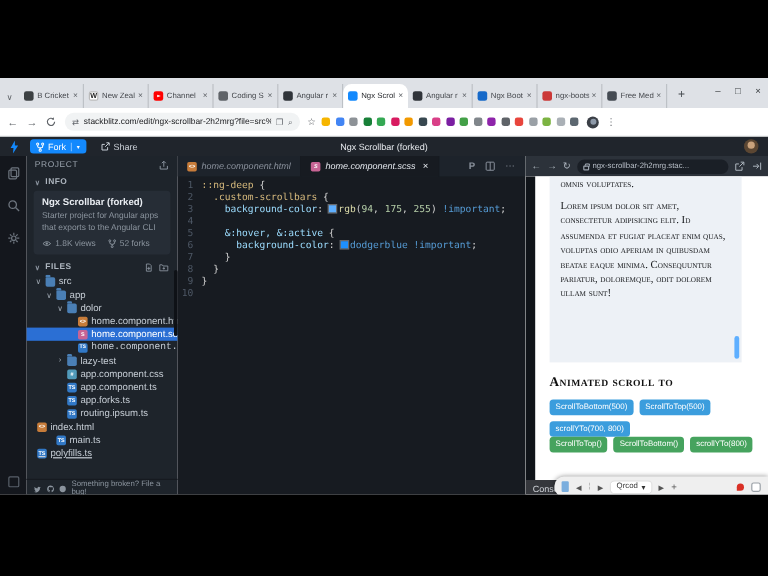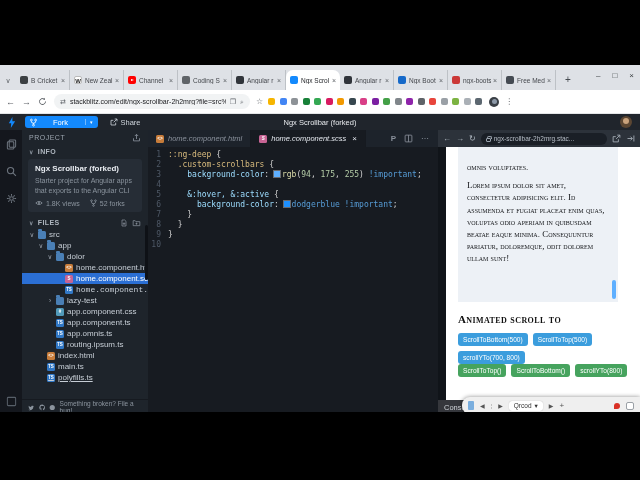--- a/index.html
+++ b/index.html
@@ -34,21 +34,21 @@
   .starbtn { font-size:8px; color:#5f6368; margin:0 5px 0 1px; }
   .exts { display:flex; align-items:center; gap:4.5px; }
   .extdot { width:7px; height:7px; border-radius:2px; }
   .profile { width:10px; height:10px; border-radius:50%; background:#3a3f46; margin-left:7px; position:relative; overflow:hidden; }
   .profile::after { content:""; position:absolute; left:2.5px; top:2px; width:5px; height:5px; border-radius:50%; background:#8d99a8; }
   .menu-dots { font-size:8px; color:#5f6368; margin-left:6px; }
 
   
   .sbheader { height:16px; background:#20252c; display:flex; align-items:center; padding:0 8px; position:relative; }
   .bolt { width:8px; height:11px; margin-right:9px; }
-  .forkbtn { display:flex; align-items:center; background:#1389fd; border-radius:3px; height:12px; padding:0 5px; color:#fff; font-size:7.5px; gap:16px; }
+  .forkbtn { display:flex; align-items:center; background:#1389fd; border-radius:3px; height:12px; padding:0 5px; color:#fff; font-size:7.5px; gap:3px; }
   .forkbtn .caret { font-size:5px; border-left:1px solid rgba(255,255,255,.4); padding-left:4px; margin-left:1px; }
   .sharebtn { display:flex; align-items:center; color:#cdd3da; font-size:7.5px; gap:3px; margin-left:12px; }
   .sbtitle { position:absolute; left:0; right:0; text-align:center; font-size:7.5px; color:#e7eaee; pointer-events:none; }
   .sbavatar { margin-left:auto; width:12px; height:12px; border-radius:50%; background:#5b4632; position:relative; overflow:hidden; z-index:2; }
   .sbavatar::after { content:""; position:absolute; left:3px; top:2px; width:6px; height:6px; border-radius:50%; background:#c9a27c; }
 
   
   .ide { display:flex; height:284px; }
   .activity { width:22px; background:#14171d; display:flex; flex-direction:column; align-items:center; padding-top:9px; gap:16px; position:relative; }
   .actico { width:11px; height:11px; opacity:.75; }
@@ -99,21 +99,21 @@
 
   
   .preview { width:202px; display:flex; flex-direction:column; position:relative; background:#fff; }
   .pheader { height:17px; background:#2c323a; display:flex; align-items:center; padding:0 5px; gap:5px; }
   .pnav { font-size:8px; color:#aeb6bf; }
   .purl { flex:1; height:12px; background:#1a1f26; border-radius:6px; display:flex; align-items:center; padding:0 5px; gap:3px; overflow:hidden; }
   .plock { width:5px; height:4px; border:1px solid #9aa3ad; border-radius:1px; position:relative; margin-top:2px; }
   .plock::before { content:""; position:absolute; top:-3px; left:0.5px; width:2.5px; height:2.5px; border:1px solid #9aa3ad; border-bottom:none; border-radius:2px 2px 0 0; }
   .purltext { font-size:6.5px; color:#b7bec7; white-space:nowrap; }
   .pbody { flex:1; background:#fff; border-left:8px solid #101419; padding:0 0 0 12px; overflow:hidden; position:relative; }
-  .textblock { position:relative; width:160px; height:155px; background:#edf1f6; padding:14px 9px; overflow:hidden;
+  .textblock { position:relative; width:160px; height:155px; background:#edf1f6; padding:0 9px; overflow:hidden;
       font-family:"Liberation Serif", serif; font-variant:small-caps; font-size:9px; line-height:12.2px; color:#15171a; }
   .textblock p + p { margin-top:6px; }
   .bluethumb { position:absolute; right:2px; bottom:3px; width:4px; height:19px; border-radius:2px; }
   .pheading { font-family:"Liberation Serif", serif; font-variant:small-caps; font-weight:bold; font-size:11px; letter-spacing:.4px; color:#111; margin:11px 0 8px 0; }
   .btnrow { display:flex; flex-wrap:wrap; gap:5px; width:170px; }
   .pbtn { border:none; color:#fff; font-size:6.6px; padding:3px 5px; border-radius:3px; font-family:"Liberation Sans", sans-serif; white-space:nowrap; }
   .pconsole { height:14px; background:#35373c; color:#d0d4d9; font-size:7.5px; display:flex; align-items:center; padding-left:6px; }
 
   
   .overlay { position:absolute; right:0; bottom:0; left:24px; height:17px; background:#efefef; border-radius:8px 0 0 8px;
@@ -392,38 +392,38 @@
               <span>app.component.css</span>
             </div>
             <div class="trow" style="padding-left: 25px;">
               <span class="tchev"></span>
               <span class="ficon f-ts">TS</span>
               <span>app.component.ts</span>
             </div>
             <div class="trow" style="padding-left: 25px;">
               <span class="tchev"></span>
               <span class="ficon f-ts">TS</span>
-              <span>app.omnis.ts</span>
+              <span>app.forks.ts</span>
             </div>
             <div class="trow" style="padding-left: 25px;">
               <span class="tchev"></span>
               <span class="ficon f-ts">TS</span>
               <span>routing.ipsum.ts</span>
             </div>
-            <div class="trow" style="padding-left: 16px;">
+            <div class="trow" style="">
               <span class="tchev"></span>
               <span class="ficon f-html">&lt;&gt;</span>
               <span>index.html</span>
             </div>
             <div class="trow" style="padding-left: 16px;">
               <span class="tchev"></span>
               <span class="ficon f-ts">TS</span>
               <span>main.ts</span>
             </div>
-            <div class="trow" style="padding-left: 16px; text-decoration: underline;">
+            <div class="trow" style=" text-decoration: underline;">
               <span class="tchev"></span>
               <span class="ficon f-ts">TS</span>
               <span>polyfills.ts</span>
             </div>
           </div>
         <div class="sbscroll"></div>
         <div class="sbfooter">
           <svg width="7" height="7" viewBox="0 0 10 10">
               <path d="M9 2.5c-.3.2-.7.3-1 .3A1.8 1.8 0 0 0 4.9 4.4 5 5 0 0 1 1.2 2.5a1.8 1.8 0 0 0 .6 2.4c-.3 0-.6-.1-.8-.2 0 .9.6 1.6 1.4 1.8-.3.1-.5.1-.8 0 .2.7.9 1.2 1.7 1.2A3.6 3.6 0 0 1 .5 8.5 5 5 0 0 0 8.2 4v-.2c.3-.3.6-.6.8-1z" fill="#8b949e"></path>
             </svg>

